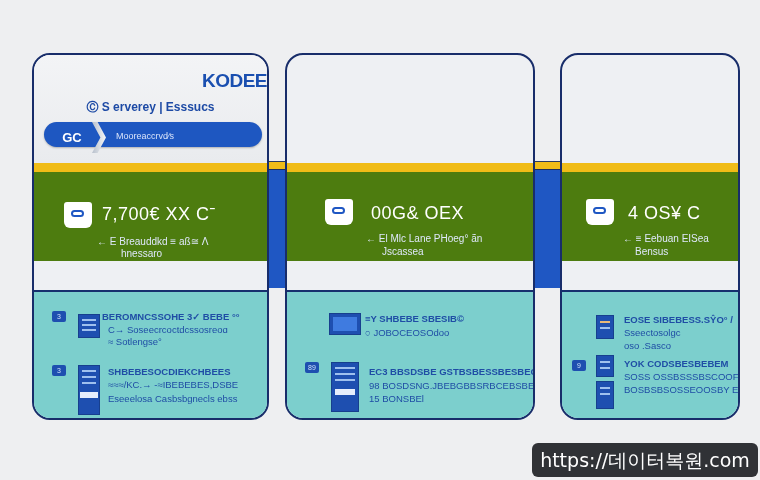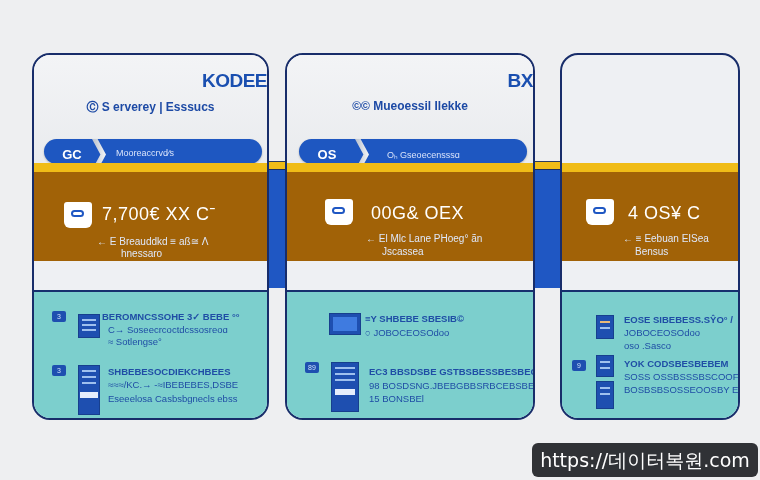--- a/index.html
+++ b/index.html
@@ -2,25 +2,25 @@
 <html><head>
 <meta charset="utf-8">
 <style>
   html, body { margin:0; padding:0; }
   body { width:760px; height:480px; background:#eeeff1; position:relative; overflow:hidden; font-family:"Liberation Sans", sans-serif; }
   .band-yellow { position:absolute; left:32px; top:161px; width:706px; height:9px; background:#f0bc17; border-top:1.5px solid #2a3a60; border-bottom:1.5px solid #1c2c5a; box-sizing:border-box; }
   .band-blue { position:absolute; left:32px; top:170px; width:706px; height:118px; background:#1f57c3; border-left:2px solid #142f73; border-right:2px solid #142f73; box-sizing:border-box; }
   .band-vline { position:absolute; top:161px; width:2px; height:127px; background:#16306e; }
   .card { position:absolute; top:53px; height:367px; border:2.5px solid #182d6a; border-radius:18px; box-sizing:border-box; overflow:hidden; background:#eef0f3; }
   .card-top { position:absolute; left:0; right:0; top:0; height:108px; background:linear-gradient(#f3f4f6,#e9ebee); }
-  .card-mid { position:absolute; left:0; right:0; top:108px; height:98px; background:#a16207; border-top:9px solid #f0bc17; box-sizing:border-box; }
+  .card-mid { position:absolute; left:0; right:0; top:108px; height:98px; background:#4d7c0f; border-top:9px solid #f0bc17; box-sizing:border-box; }
   .card-bot { position:absolute; left:0; right:0; top:235px; bottom:0; background:#7ccfcd; border-top:2px solid #16306e; }
   .title { position:absolute; left:0; right:0; top:15px; text-align:right; color:#1a4fb0; font-size:19px; font-weight:bold; letter-spacing:-0.5px;padding-left:25px; }
   .subtitle { position:absolute; left:0; right:0; top:44px; text-align:center; color:#1d4aa5; font-size:12px; font-weight:bold; }
-  .pill { position:absolute; top:84px; height:25px; border-radius:16px; background:#1e57c1; box-shadow:0 1px 2px rgba(0,0,0,.25); }
+  .pill { position:absolute; top:67px; height:25px; border-radius:16px; background:#1e57c1; box-shadow:0 1px 2px rgba(0,0,0,.25); }
   .pill-badge { position:absolute; left:10px; top:7px; width:36px; height:17px; color:#fff; font-weight:bold; font-size:13px; text-align:center; line-height:17px; }
   .pill-chev { position:absolute; left:48px; top:0; width:14px; height:31px; background:linear-gradient(90deg,#b8c0cc,#f4f5f7); clip-path:polygon(0 0,40% 0,100% 50%,40% 100%,0 100%,60% 50%); }
   .pill-text { position:absolute; left:72px; top:9px; color:#d8e3fa; font-size:9px; }
   .big-icon { position:absolute; width:28px; height:26px; background:#fff; border-radius:3px 3px 6px 6px; }
   .big-icon::after { content:""; position:absolute; left:7px; top:8px; width:13px; height:7px; border:2px solid #1f57c3; border-radius:4px; box-sizing:border-box; }
   .big-value { position:absolute; color:#fff; font-size:18px; letter-spacing:0.5px; }
   .band-line { position:absolute; color:#dfe8fb; font-size:10px;margin-left:7px; }
   .doc-icon { position:absolute; background:#1e4fb0; border:1px solid #173f8e; }
   .doc-icon .g { position:absolute; left:3px; right:3px; height:2px; background:#9fc0ee; }
   .num-chip { position:absolute; width:14px; height:11px; background:#1e4fb0; color:#cfe0fa; font-size:7px; text-align:center; line-height:11px; border-radius:2px; }
@@ -71,29 +71,20 @@
         <div class="g" style="top:16px"></div>
       <div style="position:absolute;left:1px;right:1px;top:26px;height:6px;background:#e6eefc"></div>
     </div>
     <div class="list-line b" style="left:74px;top:74px">SHBEBESOCDIEKCHBEES</div>
     <div class="list-line" style="left:74px;top:87px">≈≈≈/KC.→ -≈IBEBEBES,DSBE</div>
     <div class="list-line" style="left:74px;top:101px">Eseeelosa Casbsbgnecls ebss</div>
   </div>
 </div>
 
 <div class="card" style="left:285px;width:250px">
-  <div class="card-top">
-    <div class="title">BX</div>
-    <div class="subtitle">©©   Mueoessil Ilekke</div>
-    <div class="pill" style="left:12px;width:228px">
-      <div class="pill-badge">OS</div>
-      <div class="pill-chev" style="left:56px"></div>
-      <div class="pill-text" style="left:88px">Oₕ Gseoecensssɑ</div>
-    </div>
-  </div>
   <div class="card-mid">
     <div class="big-icon" style="left:38px;top:27px"></div>
     <div class="big-value" style="left:84px;top:31px">00G&amp; OEX</div>
     <div class="band-line" style="left:72px;top:61px">← El Mlc Lane PHoeg° ãn</div>
     <div class="band-line" style="left:88px;top:74px">Jscassea</div>
   </div>
   <div class="card-bot">
     <div class="doc-icon" style="left:42px;top:21px;width:30px;height:20px">
       <div style="position:absolute;left:3px;top:3px;right:3px;bottom:3px;background:#3f7be0"></div>
     </div>
@@ -118,21 +109,21 @@
     <div class="big-value" style="left:66px;top:31px">4 OS¥ C</div>
     <div class="band-line" style="left:54px;top:61px">← ≡ Eebuan EISea</div>
     <div class="band-line" style="left:66px;top:74px">Bensus</div>
   </div>
   <div class="card-bot">
     <div class="doc-icon" style="left:34px;top:23px;width:16px;height:22px">
       <div class="g" style="top:5px;background:#e8b97a"></div>
         <div class="g" style="top:11px"></div>
     </div>
     <div class="list-line b" style="left:62px;top:22px">EOSE SIBEBESS.SŶO° /</div>
-    <div class="list-line" style="left:62px;top:35px">JOBOCEOSOdoo</div>
+    <div class="list-line" style="left:62px;top:35px">Sseectosolgc</div>
     <div class="list-line" style="left:62px;top:48px">oso .Sasco</div>
     <div class="num-chip" style="left:10px;top:68px">9</div>
     <div class="doc-icon" style="left:34px;top:63px;width:16px;height:20px">
       <div class="g" style="top:5px"></div>
         <div class="g" style="top:11px"></div>
     </div>
     <div class="doc-icon" style="left:34px;top:89px;width:16px;height:26px">
       <div class="g" style="top:5px"></div>
         <div class="g" style="top:11px"></div>
     </div>

